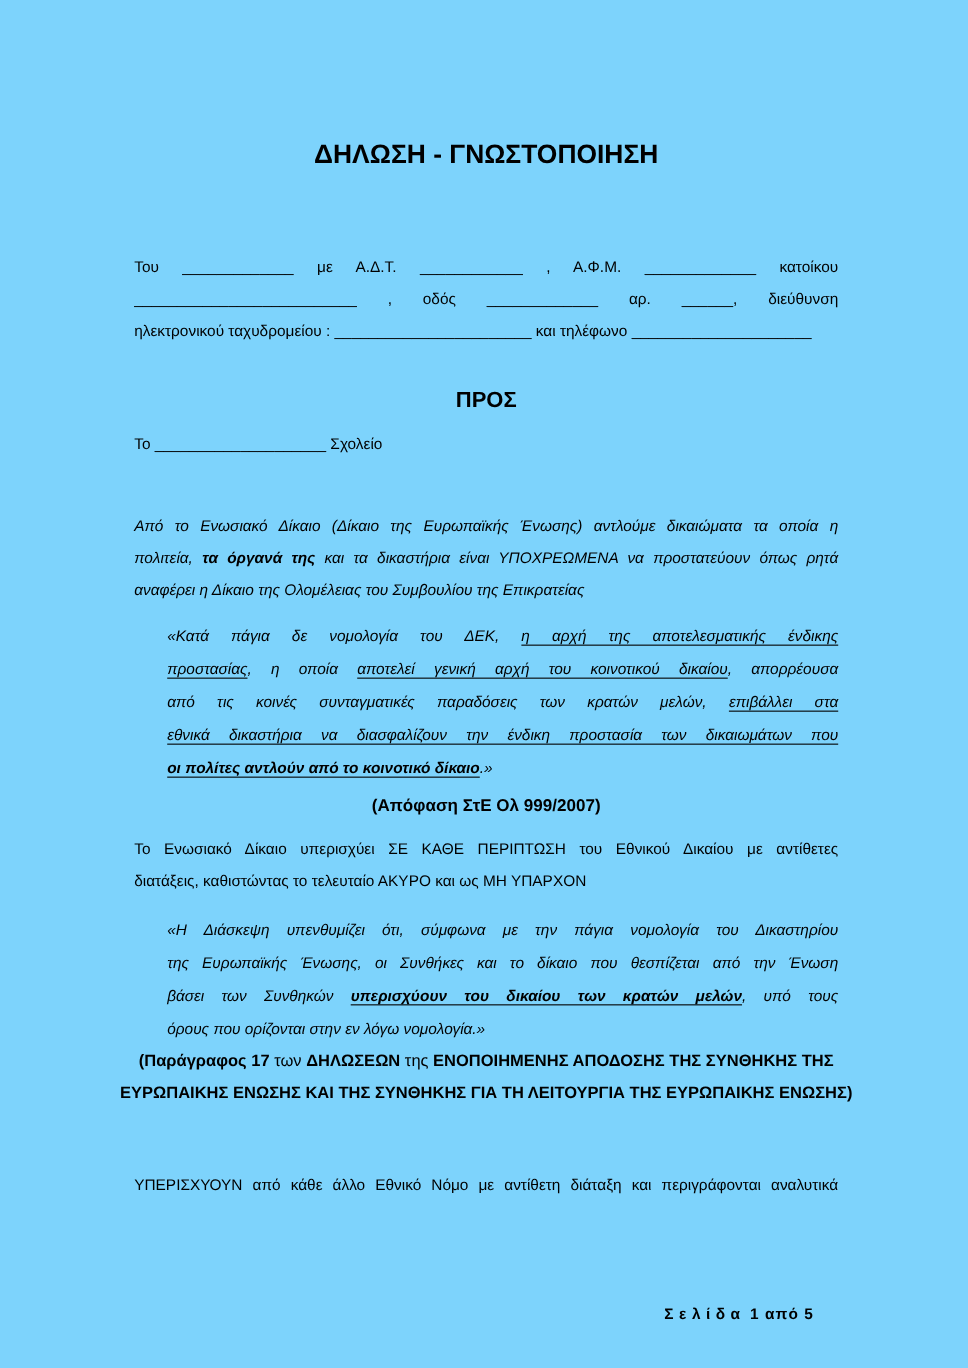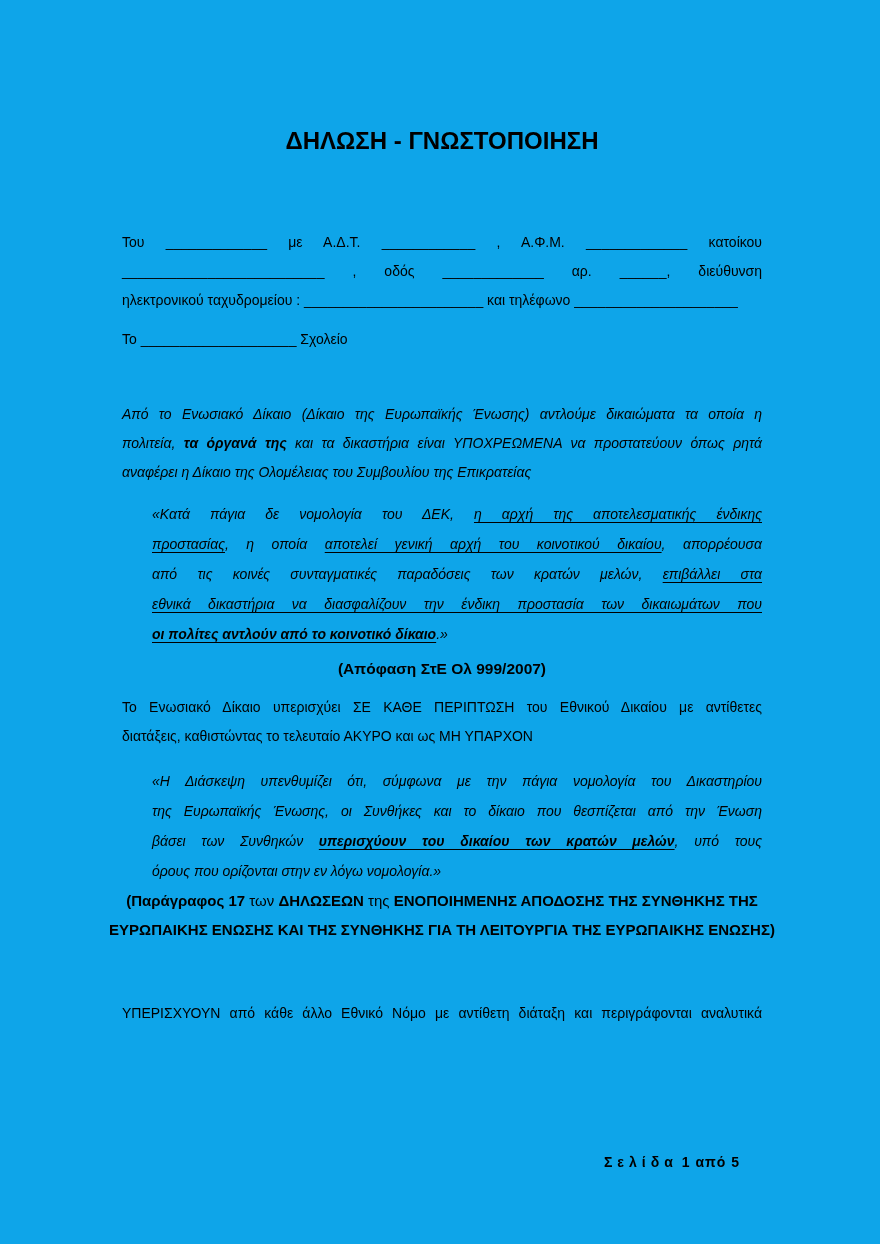--- a/index.html
+++ b/index.html
@@ -6,21 +6,21 @@
     margin: 0;
     padding: 0;
     background: #ffffff;
     color: #000000;
     font-family: "Liberation Sans", sans-serif;
   }
   .page {
     position: relative;
     width: 880px;
     height: 1244px;
-    background: #0ea5e9;
+    background: #7dd3fc;
     overflow: hidden;
   }
   main.content {
     position: absolute;
     left: 122px;
     top: 0;
     width: 640px;
     padding-top: 126px;
     font-size: 14px;
     line-height: 29px;
@@ -77,21 +77,21 @@
     text-align-last: justify;
   }
   .b { font-weight: bold; }
   .u {
     text-decoration: underline;
     text-decoration-thickness: 1px;
     text-underline-offset: 3px;
   }
   footer.page-footer {
     position: absolute;
-    top: 1152px;
+    top: 1184px;
     right: 140px;
     font-size: 14px;
     font-weight: bold;
     line-height: 20px;
     white-space: nowrap;
     text-align: right;
   }
   .footer-label {
     letter-spacing: 5px;
     margin-right: 4px;
@@ -105,20 +105,21 @@
   <main class="content">
 
     <h1 class="title">ΔΗΛΩΣΗ - ΓΝΩΣΤΟΠΟΙΗΣΗ</h1>
 
     <section class="block form">
         <div class="tline just"><span>Του </span><span>_____________</span><span> με Α.Δ.Τ. </span><span>____________</span><span> , Α.Φ.Μ. </span><span>_____________</span><span> κατοίκου</span></div>
         <div class="tline just"><span>__________________________</span><span> , οδός </span><span>_____________</span><span> αρ. </span><span>______</span><span>, διεύθυνση</span></div>
         <div class="tline"><span>ηλεκτρονικού ταχυδρομείου : </span><span>_______________________</span><span> και τηλέφωνο </span><span>_____________________</span></div>
       </section>
 
+    <h2 class="pros">ΠΡΟΣ</h2>
 
     <section class="block addressee">
         <div class="tline"><span>Το </span><span>____________________</span><span> Σχολείο</span></div>
       </section>
 
     <section class="block para1">
         <div class="tline just"><span>Από το Ενωσιακό Δίκαιο (Δίκαιο της Ευρωπαϊκής Ένωσης) αντλούμε δικαιώματα τα οποία η</span></div>
         <div class="tline just"><span>πολιτεία, </span><span class="b">τα όργανά της</span><span> και τα δικαστήρια είναι ΥΠΟΧΡΕΩΜΕΝΑ να προστατεύουν όπως ρητά</span></div>
         <div class="tline"><span>αναφέρει η Δίκαιο της Ολομέλειας του Συμβουλίου της Επικρατείας</span></div>
       </section>

